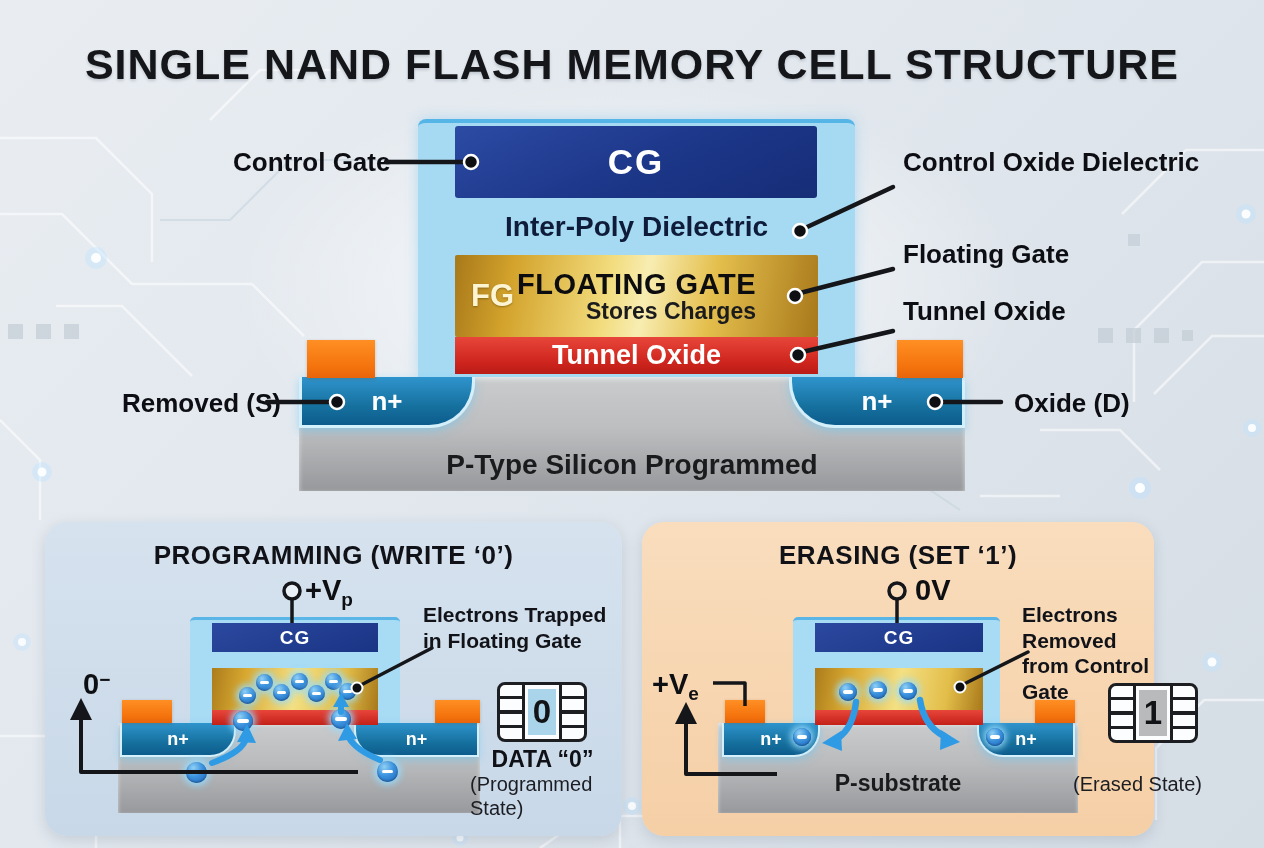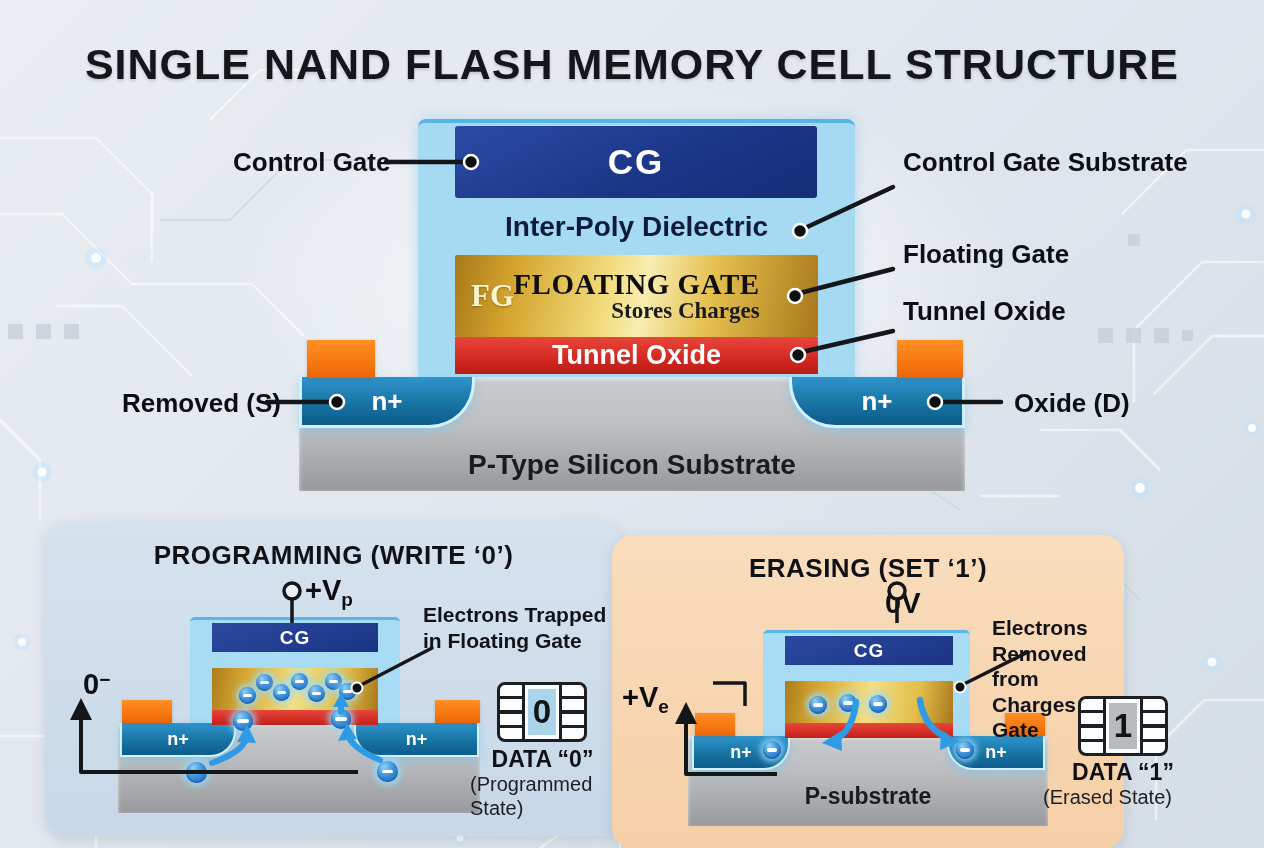--- a/index.html
+++ b/index.html
@@ -26,21 +26,21 @@
     background:#a6daf3; border-top:4px solid #56b5e7; border-radius:8px 8px 0 0;
     box-shadow:0 0 14px rgba(120,190,235,.45); }
   .cg-box { left:455px; top:126px; width:362px; height:72px;
     background:linear-gradient(155deg,#2c4ba4 0%,#1c3688 55%,#162d77 100%);
     border-radius:3px; display:flex; align-items:center; justify-content:center;
     color:#fff; font-size:35px; font-weight:bold; letter-spacing:2px; }
   .interpoly { left:418px; top:211px; width:437px; text-align:center;
     font-size:28px; font-weight:bold; color:#0e1c3a; }
   .fg-box { left:455px; top:255px; width:363px; height:82px;
     background:linear-gradient(100deg,#a8791a 0%,#d3a32c 16%,#f2dc7d 42%,#f8edb2 52%,#e4bf4d 70%,#a8781a 100%);
-    border-radius:2px; display:flex; align-items:center; justify-content:center;font-family:Liberation Serif, serif; }
+    border-radius:2px; display:flex; align-items:center; justify-content:center; }
   .fg-short { position:absolute; left:16px; top:50%; transform:translateY(-50%);
     font-size:31px; font-weight:bold; color:#fdf4d2; text-shadow:0 1px 2px rgba(90,60,0,.5); }
   .fg-stack { text-align:center; line-height:1.05; }
   .fg-title { font-size:29px; font-weight:bold; color:#0d0d0f; letter-spacing:.5px; }
   .fg-sub { font-size:23px; font-weight:bold; color:#1b1b1e;text-align:right; }
   .oxide-box { left:455px; top:337px; width:363px; height:37px;
     background:linear-gradient(180deg,#e8463a 0%,#cd241d 70%,#b91c16 100%);
     display:flex; align-items:center; justify-content:center;
     color:#fff; font-size:27px; font-weight:bold; }
   .substrate { left:299px; top:377px; width:666px; height:114px;
@@ -54,22 +54,22 @@
     display:flex; align-items:center; justify-content:center;
     color:#fff; font-weight:bold; }
   .nplus-main { top:377px; width:176px; height:51px; font-size:26px; }
   .contact { background:linear-gradient(180deg,#ff8f24 0%,#f4730d 70%,#e9640a 100%);
     box-shadow:0 1px 3px rgba(120,60,0,.25); }
 
   
   .panel { top:522px; height:314px; border-radius:22px; box-shadow:0 4px 14px rgba(70,90,110,.18); }
   .panel-prog { left:45px; width:577px;
     background:linear-gradient(180deg,#d6e2ee 0%,#c8d8e8 100%); }
-  .panel-erase { left:612px; width:512px;
-    background:linear-gradient(180deg,#f9ddbd 0%,#f5cfa6 100%);margin-top:13px; }
+  .panel-erase { left:642px; width:512px;
+    background:linear-gradient(180deg,#f9ddbd 0%,#f5cfa6 100%); }
   .panel-title { position:absolute; left:0; top:18px; width:100%; text-align:center;
     font-size:26px; font-weight:bold; letter-spacing:.5px; color:#111218; }
   .volt { font-size:29px; font-weight:bold; color:#0e0f13; white-space:nowrap; }
   .volt sub { font-size:19px; font-weight:bold; vertical-align:-6px; }
   .volt sup { font-size:19px; font-weight:bold; vertical-align:8px; }
   .annotation { font-size:21px; font-weight:bold; line-height:1.22; color:#121318; }
 
   .mini-container { background:#a8dbf4; border-top:3px solid #5ab6e7; border-radius:5px 5px 0 0; }
   .mini-cg { background:linear-gradient(160deg,#2b49a0 0%,#1a3484 100%);
     display:flex; align-items:center; justify-content:center;
@@ -159,21 +159,21 @@
       <circle cx="460" cy="838" r="3.5" fill="#fff" opacity="0.8"></circle>
     <circle cx="340," :="" cy="96" r="0" opacity="0"></circle>
   </g>
 </svg>
 <div id="bg-glow"></div>
 
 <div class="abs main-title">SINGLE NAND FLASH MEMORY CELL STRUCTURE</div>
 
 <div class="abs cell-container"></div>
 <div class="abs substrate">
-  <span class="substrate-label">P-Type Silicon Substrate</span>
+  <span class="substrate-label">P-Type Silicon Programmed</span>
 </div>
 <div class="abs nplus nplus-main" style="left:299px;border-radius:0 0 46px 0;">
   <span>n+</span>
 </div>
 <div class="abs nplus nplus-main" style="left:789px;border-radius:0 0 0 46px;">
   <span>n+</span>
 </div>
 <div class="abs contact" style="left:307px;top:340px;width:68px;height:38px;"></div>
 <div class="abs contact" style="left:897px;top:340px;width:66px;height:38px;"></div>
 <div class="abs cg-box">
@@ -185,21 +185,21 @@
   <div class="fg-stack">
     <div class="fg-title">FLOATING GATE</div>
     <div class="fg-sub">Stores Charges</div>
   </div>
 </div>
 <div class="abs oxide-box">
   <span>Tunnel Oxide</span>
 </div>
 
 <div class="abs side-label" style="left:205px;top:147px;margin-left:28px;">Control Gate</div>
-<div class="abs side-label" style="left:903px;top:147px;">Control Gate Substrate</div>
+<div class="abs side-label" style="left:903px;top:147px;">Control Oxide Dielectric</div>
 <div class="abs side-label" style="left:903px;top:239px;">Floating Gate</div>
 <div class="abs side-label" style="left:903px;top:296px;">Tunnel Oxide</div>
 <div class="abs side-label" style="left:122px;top:388px;">Removed (S)</div>
 <div class="abs side-label" style="left:1014px;top:388px;">Oxide (D)</div>
 
 <div class="abs panel panel-prog">
   <div class="panel-title">PROGRAMMING (WRITE ‘0’)</div>
   <div class="abs volt" style="left:260px;top:52px;"><span>+V</span><sub>p</sub></div>
   <div class="abs volt" style="left:38px;top:146px;"><span>0</span><sup>−</sup></div>
 
@@ -281,39 +281,38 @@
 
   <div class="electron" style="left:197px;top:161px;width:18px;height:18px;"></div>
   <div class="electron" style="left:227px;top:159px;width:18px;height:18px;"></div>
   <div class="electron" style="left:257px;top:160px;width:18px;height:18px;"></div>
 
   <div class="electron" style="left:151px;top:206px;width:18px;height:18px;"></div>
   <div class="electron" style="left:344px;top:206px;width:18px;height:18px;"></div>
 
   <div class="abs annotation" style="left:380px;top:80px;">
     <div>Electrons Removed</div>
-    <div>from Charges Gate</div>
+    <div>from Control Gate</div>
   </div>
 
   <div class="chip" style="left:466px;top:161px;">
     <div class="chip-side">
         <div class="chip-pin"></div>
         <div class="chip-pin"></div>
         <div class="chip-pin"></div>
       </div>
     <div class="chip-center">
         <div class="chip-cell cell-gray">1</div>
       </div>
     <div class="chip-side">
         <div class="chip-pin"></div>
         <div class="chip-pin"></div>
         <div class="chip-pin"></div>
       </div>
   </div>
-  <div class="data-label" style="left:431px;top:224px;width:160px;">DATA “1”</div>
   <div class="state-label" style="left:431px;top:250px;width:160px;">(Erased State)</div>
 </div>
 
 <svg class="layer" width="1264" height="848">
 
   <g stroke="#15161a" stroke-width="4.5" stroke-linecap="round">
     <line x1="386" y1="162" x2="466" y2="162"></line>
     <line x1="893" y1="187" x2="805" y2="228"></line>
     <line x1="893" y1="269" x2="800" y2="293"></line>
     <line x1="893" y1="331" x2="802" y2="352"></line>

